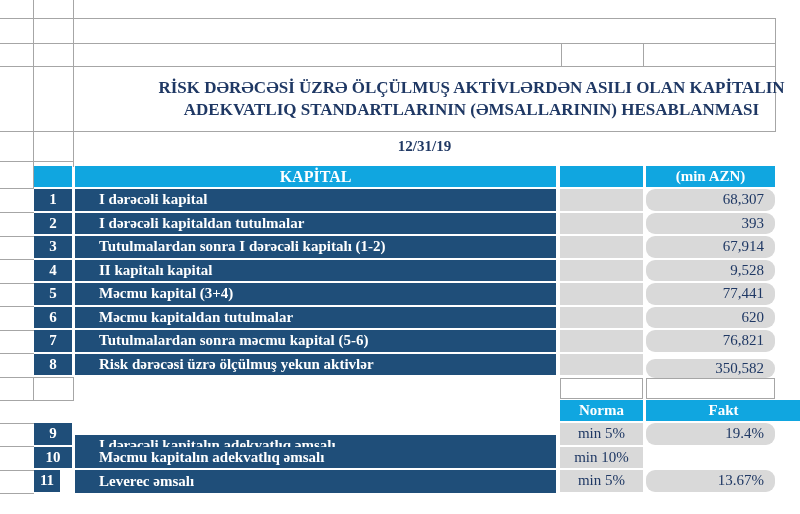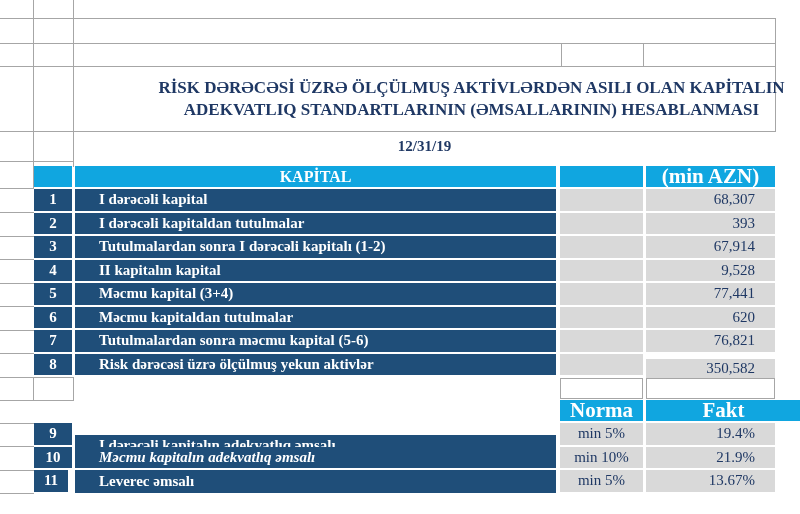--- a/index.html
+++ b/index.html
@@ -3,25 +3,25 @@
 <meta charset="utf-8">
 <style>
   html,body{margin:0;padding:0;background:#fff;}
   .sheet{position:relative;width:800px;height:514px;background:#fff;overflow:hidden;
          font-family:"Liberation Serif","DejaVu Serif",serif;}
   .hl,.vl{position:absolute;background:#a6a6a6;}
   .hl{height:1px;}
   .vl{width:1px;}
   .cell{position:absolute;display:flex;align-items:center;box-sizing:border-box;overflow:hidden;white-space:nowrap;}
   .navy{background:var(--navy,#1F4E79);color:#fff;font-weight:bold;font-size:15px;}
-  .cyan{background:var(--cyan,#10A6E0);color:#fff;font-weight:bold;font-size:21px;}
+  .cyan{background:var(--cyan,#10A6E0);color:#fff;font-weight:bold;font-size:15px;}
   .gray{background:var(--gray,#D9D9D9);color:var(--text,#1F3864);font-size:15px;}
   .center{justify-content:center;}
   .lbl{padding-left:24px;}
-  .val{justify-content:flex-end;padding-right:20px;}
+  .val{justify-content:flex-end;padding-right:11px;border-radius:9px;}
   .title-block{position:absolute;left:73px;top:66px;width:703px;height:65px;
     display:flex;flex-direction:column;justify-content:center;text-align:center;
     color:var(--text,#1F3864);font-weight:bold;font-size:17px;line-height:22px;padding-left:47px;}
   .date-cell{position:absolute;left:73px;top:131px;width:703px;height:31px;
     display:flex;align-items:center;justify-content:center;
     color:var(--text,#1F3864);font-weight:bold;font-size:15px;}
   .box{position:absolute;background:#fff;border:1px solid #a6a6a6;box-sizing:border-box;}
   .kapital{font-size:16px;}
 </style>
 </head>
@@ -82,21 +82,21 @@
     <div class="cell gray val" style="left: 646px; top: 189px; width: 129px; height: 21.5px;">68,307</div>
     <div class="cell navy center" style="left: 34px; top: 212.5px; width: 38px; height: 21.5px;">2</div>
     <div class="cell navy lbl" style="left: 75px; top: 212.5px; width: 481px; height: 21.5px;">I dərəcəli kapitaldan tutulmalar</div>
     <div class="cell gray" style="left: 560px; top: 212.5px; width: 83px; height: 21.5px;"></div>
     <div class="cell gray val" style="left: 646px; top: 212.5px; width: 129px; height: 21.5px;">393</div>
     <div class="cell navy center" style="left: 34px; top: 236px; width: 38px; height: 21.5px;">3</div>
     <div class="cell navy lbl" style="left: 75px; top: 236px; width: 481px; height: 21.5px;">Tutulmalardan sonra I dərəcəli kapitalı (1-2)</div>
     <div class="cell gray" style="left: 560px; top: 236px; width: 83px; height: 21.5px;"></div>
     <div class="cell gray val" style="left: 646px; top: 236px; width: 129px; height: 21.5px;">67,914</div>
     <div class="cell navy center" style="left: 34px; top: 259.5px; width: 38px; height: 21.5px;">4</div>
-    <div class="cell navy lbl" style="left: 75px; top: 259.5px; width: 481px; height: 21.5px;">II kapitalın kapital</div>
+    <div class="cell navy lbl" style="left: 75px; top: 259.5px; width: 481px; height: 21.5px;">II kapitalı kapital</div>
     <div class="cell gray" style="left: 560px; top: 259.5px; width: 83px; height: 21.5px;"></div>
     <div class="cell gray val" style="left: 646px; top: 259.5px; width: 129px; height: 21.5px;">9,528</div>
     <div class="cell navy center" style="left: 34px; top: 283px; width: 38px; height: 21.5px;">5</div>
     <div class="cell navy lbl" style="left: 75px; top: 283px; width: 481px; height: 21.5px;">Məcmu kapital (3+4)</div>
     <div class="cell gray" style="left: 560px; top: 283px; width: 83px; height: 21.5px;"></div>
     <div class="cell gray val" style="left: 646px; top: 283px; width: 129px; height: 21.5px;">77,441</div>
     <div class="cell navy center" style="left: 34px; top: 306.5px; width: 38px; height: 21.5px;">6</div>
     <div class="cell navy lbl" style="left: 75px; top: 306.5px; width: 481px; height: 21.5px;">Məcmu kapitaldan tutulmalar</div>
     <div class="cell gray" style="left: 560px; top: 306.5px; width: 83px; height: 21.5px;"></div>
     <div class="cell gray val" style="left: 646px; top: 306.5px; width: 129px; height: 21.5px;">620</div>
@@ -106,20 +106,19 @@
     <div class="cell gray val" style="left: 646px; top: 330px; width: 129px; height: 21.5px;">76,821</div>
     <div class="cell navy center" style="left: 34px; top: 353.5px; width: 38px; height: 21.5px;">8</div>
     <div class="cell navy lbl" style="left: 75px; top: 353.5px; width: 481px; height: 21.5px;">Risk dərəcəsi üzrə ölçülmuş yekun aktivlər</div>
     <div class="cell gray" style="left: 560px; top: 353.5px; width: 83px; height: 21.5px;"></div>
     <div class="cell gray val" style="left: 646px; top: 359px; width: 129px; height: 19px;">350,582</div>
     <div class="cell navy center" style="left: 34px; top: 423px; width: 38px; height: 21.5px;">9</div>
     <div class="cell navy lbl" style="left: 75px; top: 423px; width: 481px; height: 21.5px; margin-top: 12px;">I dərəcəli kapitalın adekvatlıq əmsalı</div>
     <div class="cell gray center" style="left: 560px; top: 423px; width: 83px; height: 21.5px;">min 5%</div>
     <div class="cell gray val" style="left: 646px; top: 423px; width: 129px; height: 21.5px;">19.4%</div>
     <div class="cell navy center" style="left: 34px; top: 446.5px; width: 38px; height: 21.5px;">10</div>
-    <div class="cell navy lbl" style="left: 75px; top: 446.5px; width: 481px; height: 21.5px; font-style: italic;">Məcmu kapitalın adekvatlıq əmsalı</div>
+    <div class="cell navy lbl" style="left: 75px; top: 446.5px; width: 481px; height: 21.5px;">Məcmu kapitalın adekvatlıq əmsalı</div>
     <div class="cell gray center" style="left: 560px; top: 446.5px; width: 83px; height: 21.5px;">min 10%</div>
-    <div class="cell gray val" style="left: 646px; top: 446.5px; width: 129px; height: 21.5px;">21.9%</div>
-    <div class="cell navy center" style="left: 34px; top: 470px; width: 34px; height: 21.5px;">11</div>
+    <div class="cell navy center" style="left: 34px; top: 470px; width: 26px; height: 21.5px;">11</div>
     <div class="cell navy lbl" style="left: 75px; top: 470px; width: 481px; height: 23px;">Leverec əmsalı</div>
     <div class="cell gray center" style="left: 560px; top: 470px; width: 83px; height: 21.5px;">min 5%</div>
     <div class="cell gray val" style="left: 646px; top: 470px; width: 129px; height: 21.5px;">13.67%</div>
   </div>
 
 </body></html>

